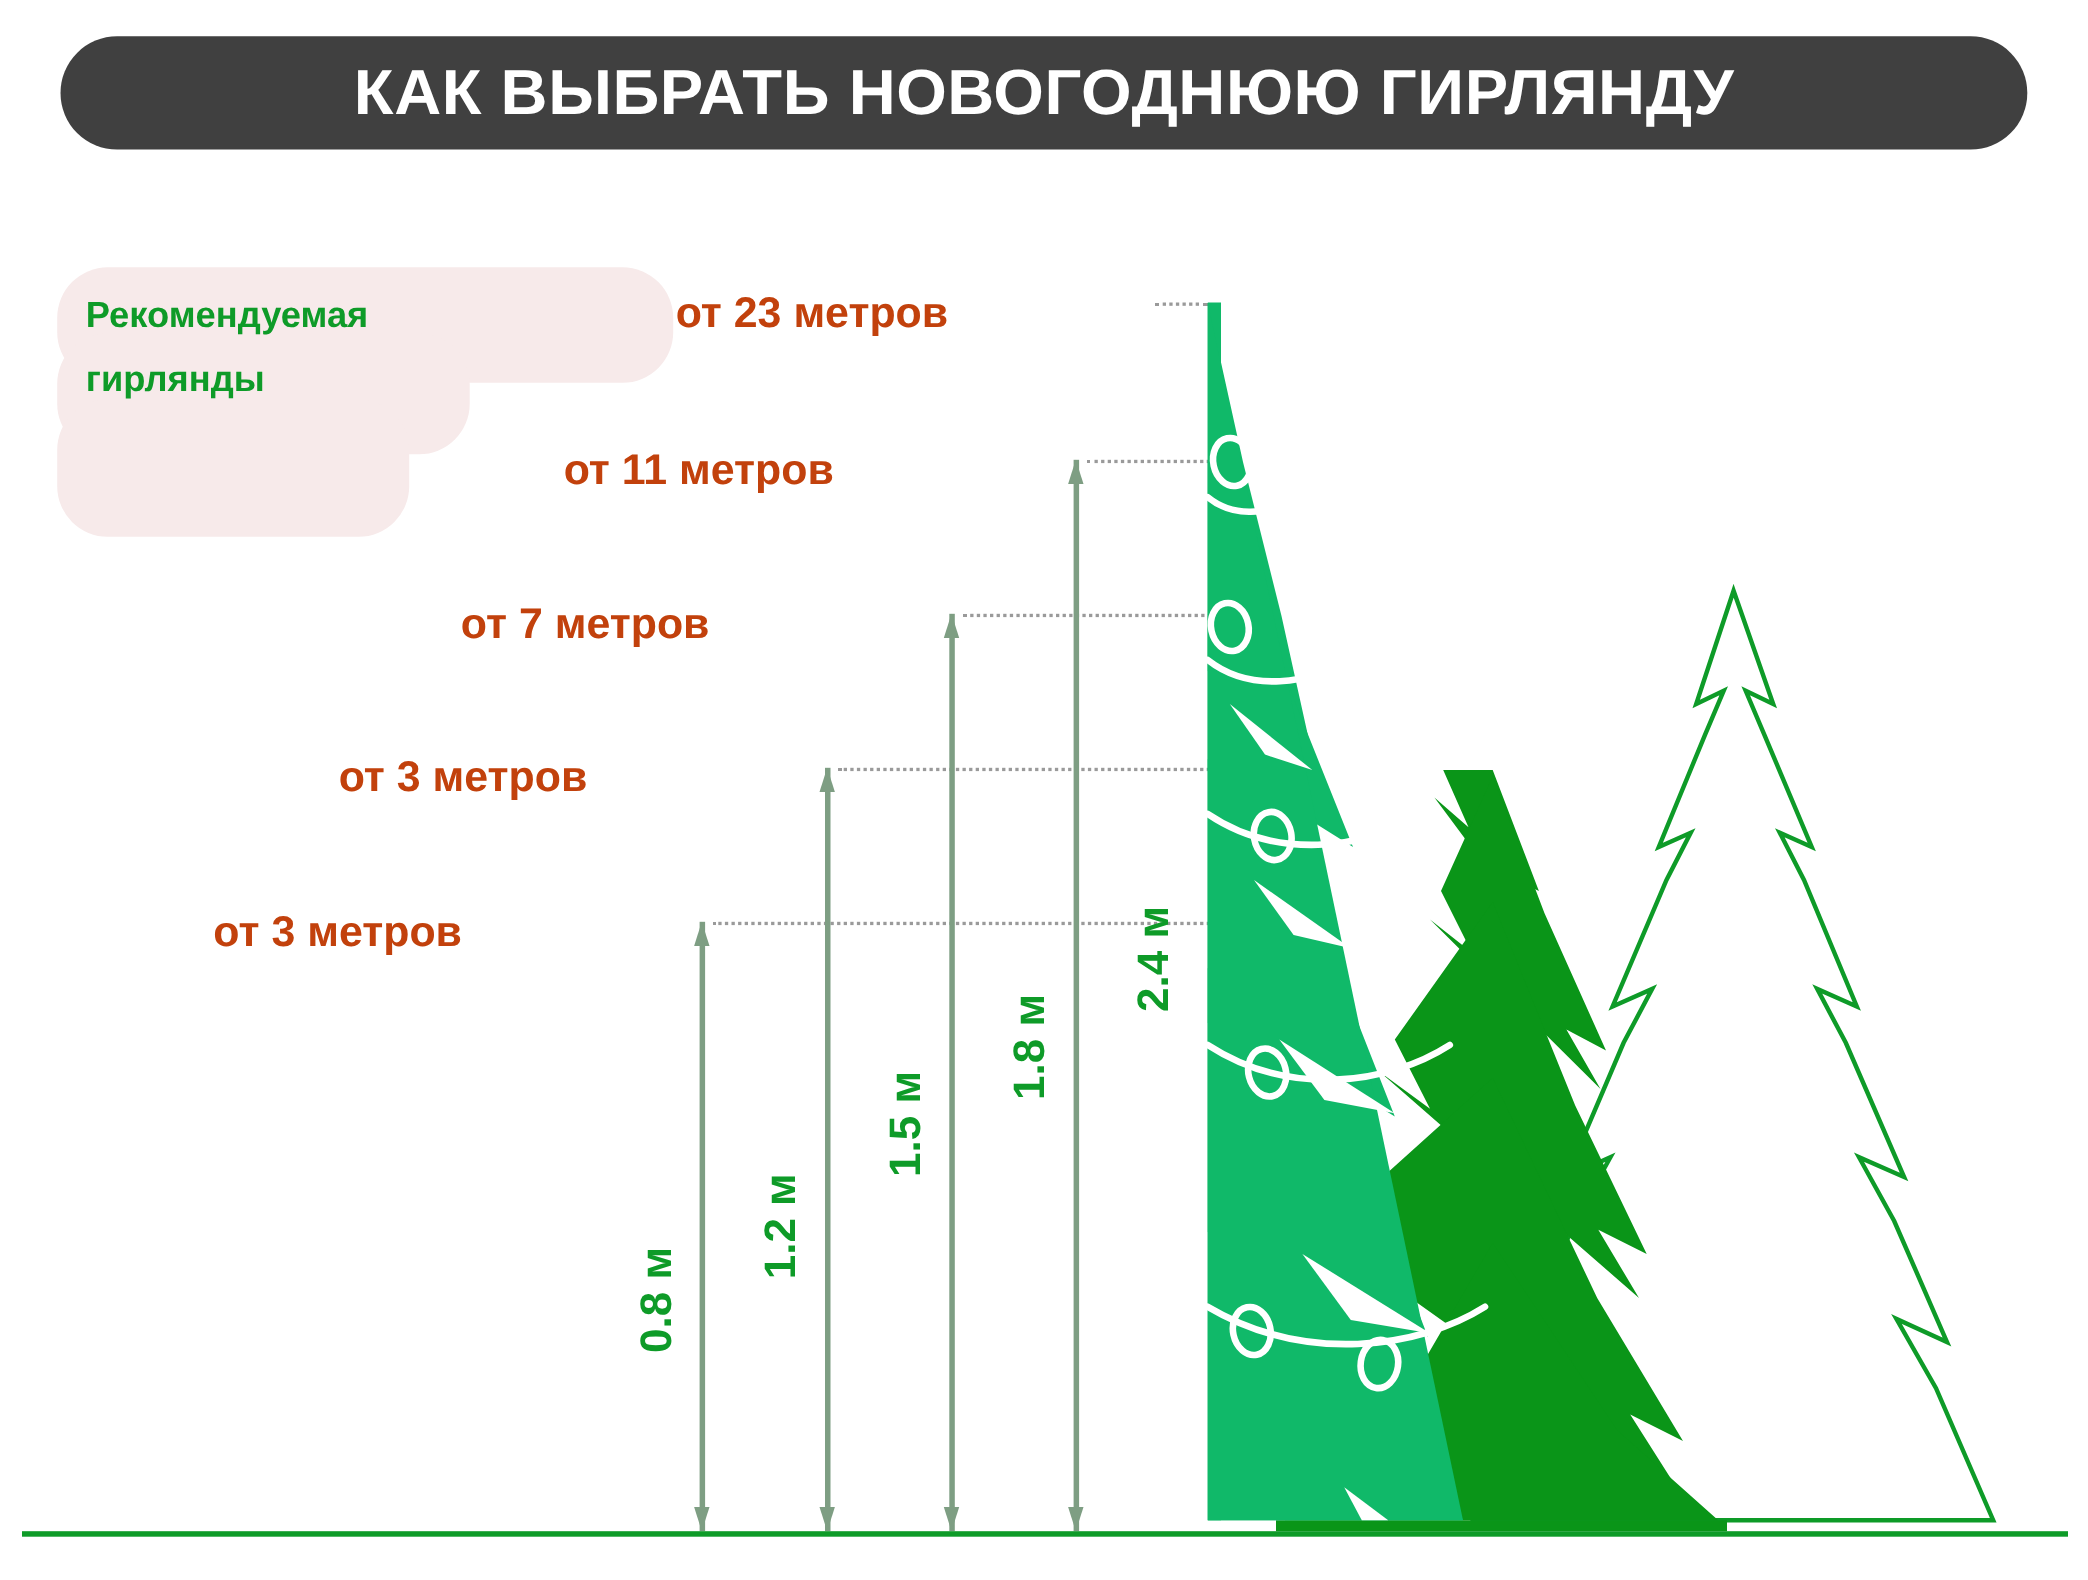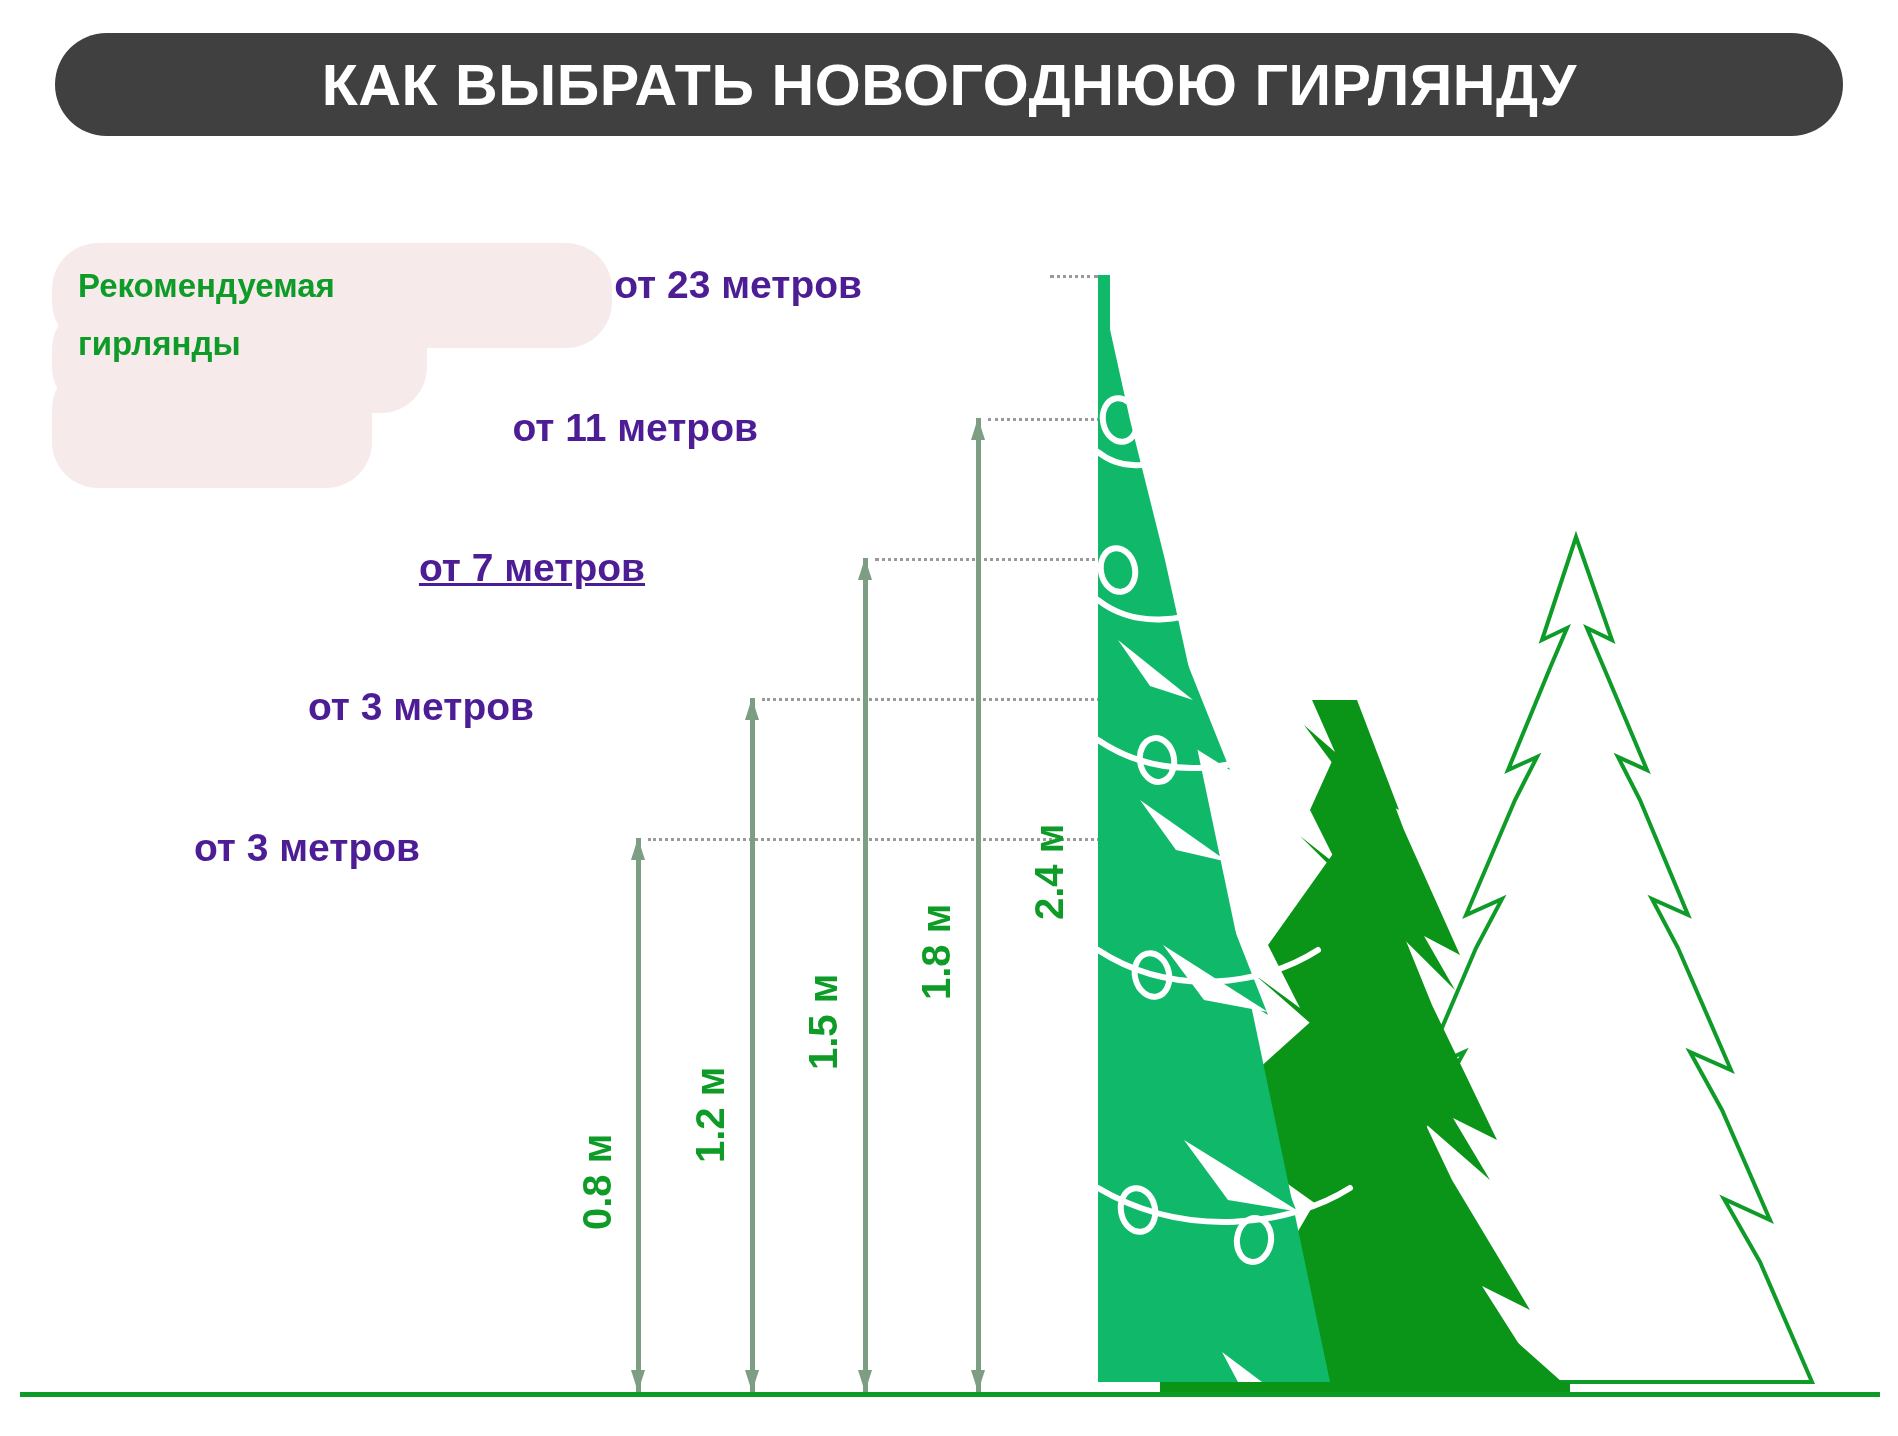--- a/index.html
+++ b/index.html
@@ -44,21 +44,21 @@
   }
   #legend-lines{
     position:absolute;left:26px;top:14px;width:520px;
     color:#0E9B28;font-size:33px;font-weight:bold;line-height:58px;
   }
   #legend-lines div{white-space:nowrap;}
 
   
   .len-label{
     position:absolute;
-    color:#4c1d95;font-size:39px;font-weight:bold;
+    color:#c2410c;font-size:39px;font-weight:bold;
     white-space:nowrap;text-align:center;
     transform:translateY(-50%);
   }
 
   
   .leader{
     position:absolute;height:0;
     border-top:3px dotted #9A9A9A;
   }
 
@@ -107,21 +107,21 @@
     <div class="blob-b"></div>
     <div class="blob-c"></div>
     <div id="legend-lines">
       <div>Рекомендуемая</div>
       <div>гирлянды</div>
     </div>
   </div>
 
   <div class="len-label" style="right:1036px;top:285px;">от 23 метров</div>
   <div class="len-label" style="right:1140px;top:428px;">от 11 метров</div>
-  <div class="len-label" style="right:1253px;top:568px;text-decoration:underline;">от 7 метров</div>
+  <div class="len-label" style="right:1253px;top:568px;">от 7 метров</div>
   <div class="len-label" style="right:1364px;top:707px;">от 3 метров</div>
   <div class="len-label" style="right:1478px;top:848px;">от 3 метров</div>
 
   <div class="leader" style="left:1050px;top:275px;width:48px;"></div>
   <div class="leader" style="left:988px;top:418px;width:125px;"></div>
   <div class="leader" style="left:875px;top:558px;width:240px;"></div>
   <div class="leader" style="left:762px;top:698px;width:355px;"></div>
   <div class="leader" style="left:648px;top:838px;width:470px;"></div>
 
   <div class="arrow" style="left:631px;top:838px;height:554px;">

